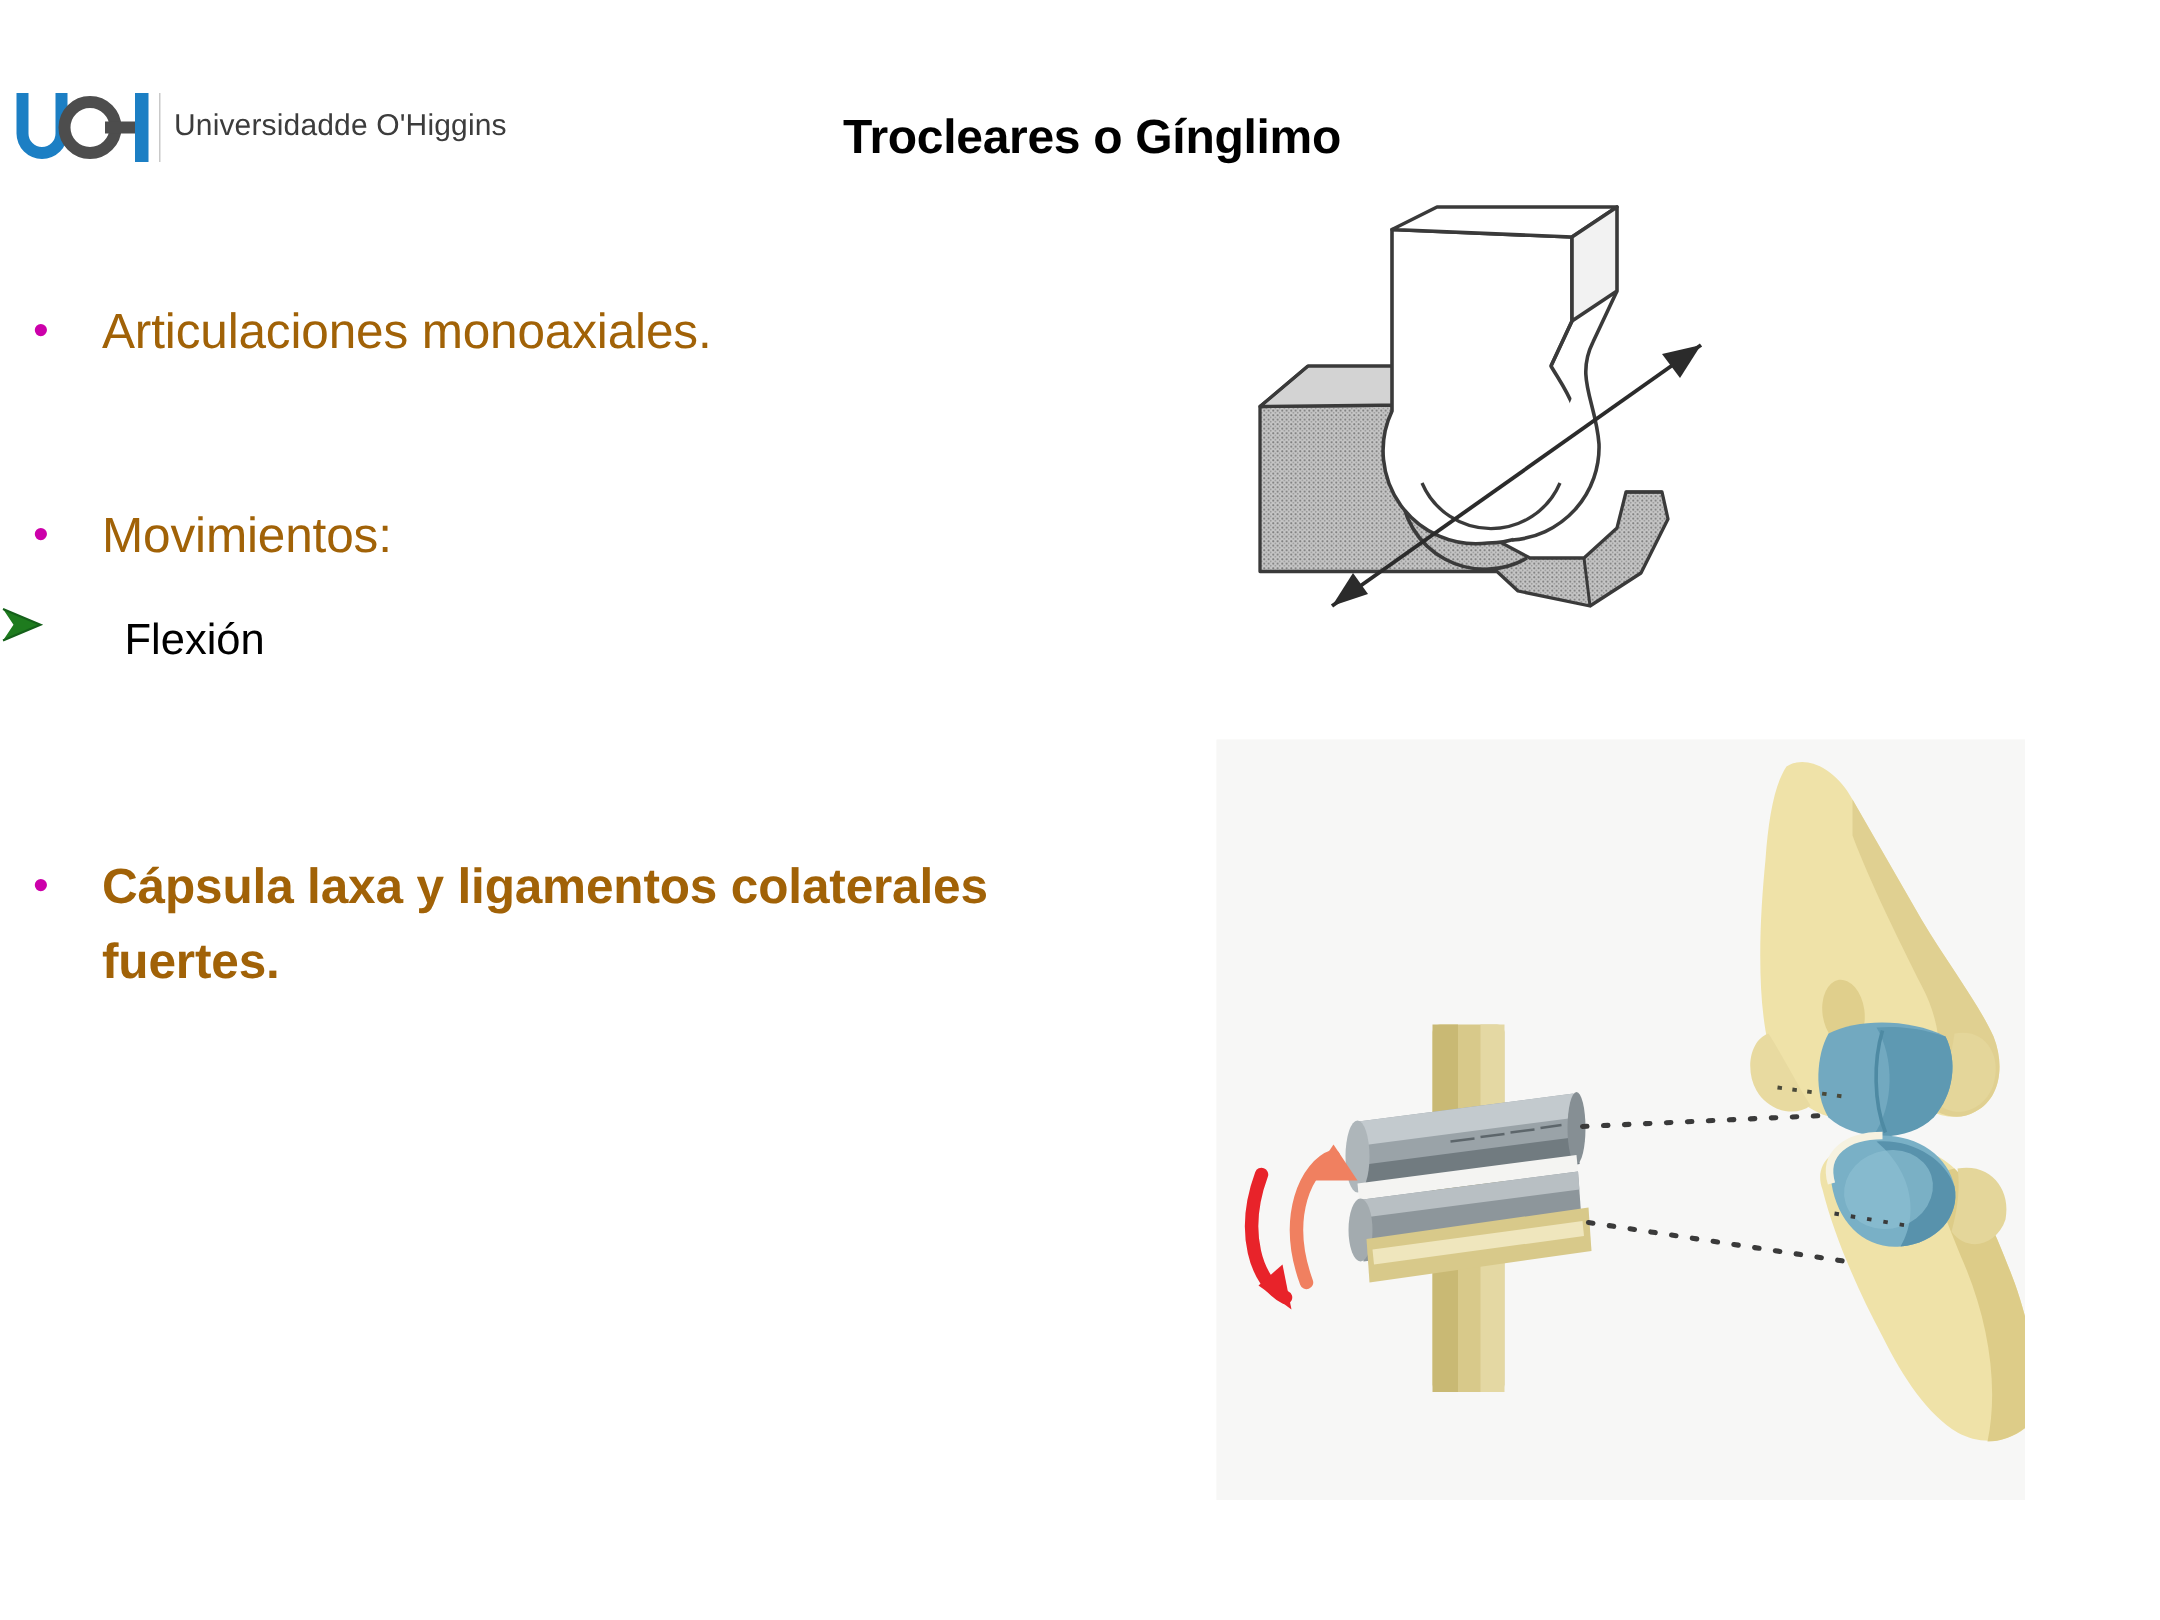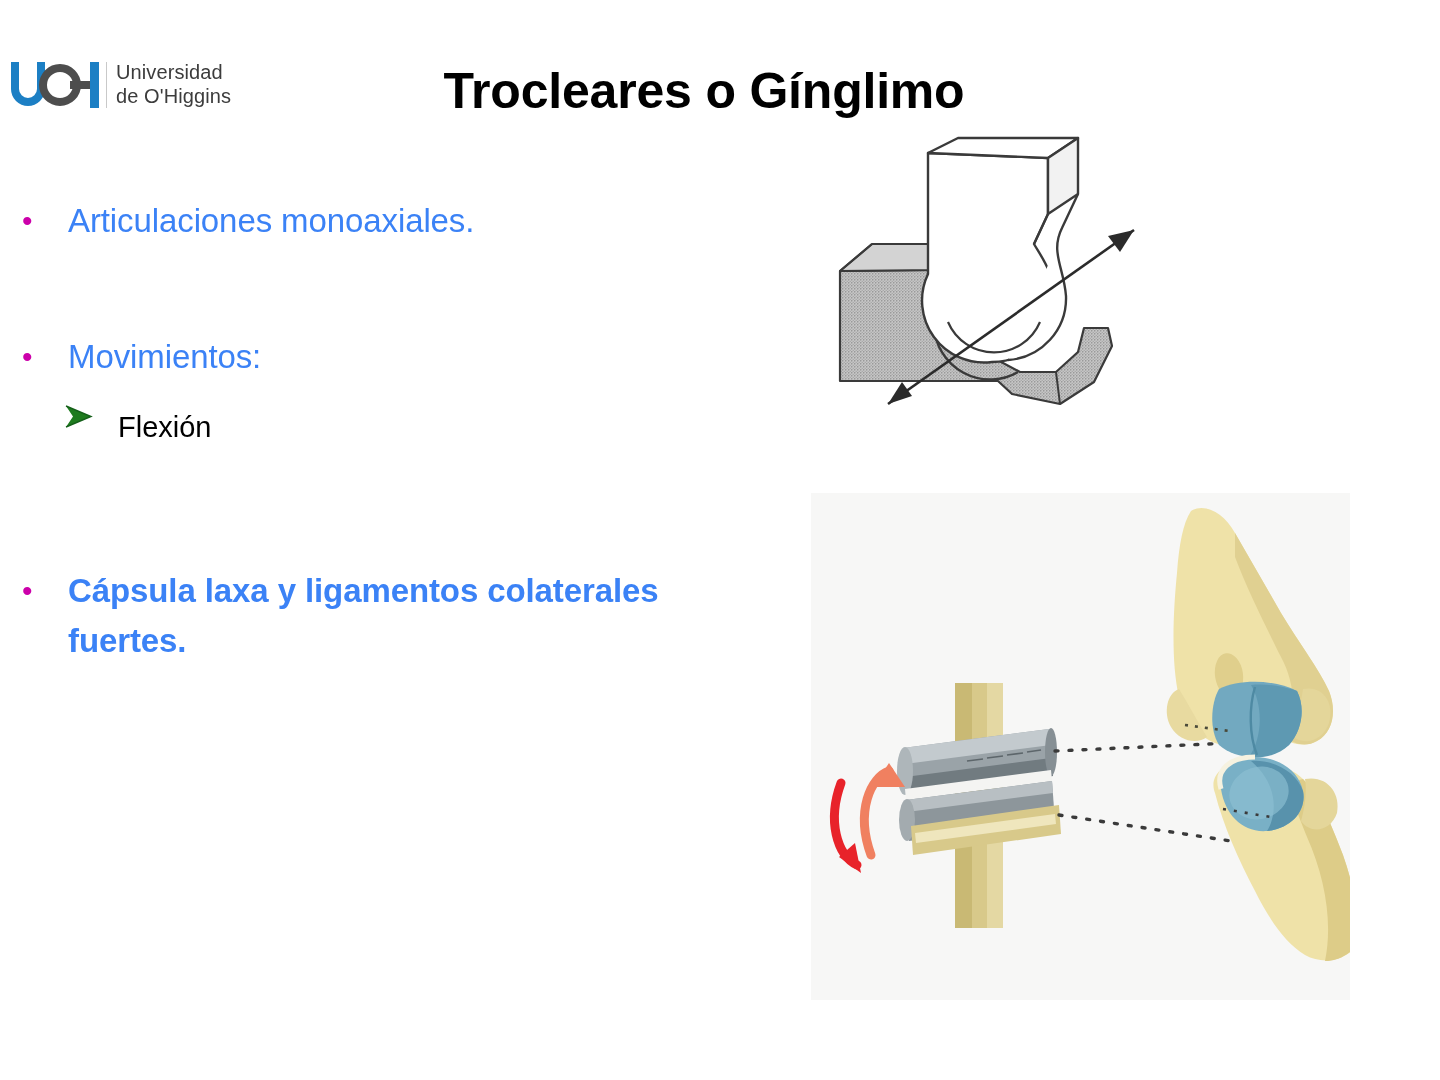--- a/index.html
+++ b/index.html
@@ -34,41 +34,41 @@
   }
   .logo-divider {
     width: 1px;
     height: 46px;
     background: #c9c9c9;
     margin: 0 9px 0 2px;
     flex: none;
   }
   .logo-words {
     display: flex;
-    flex-direction: column;
+    flex-direction: row;
     justify-content: center;
     line-height: 1.18;
   }
   .logo-words span {
     font-size: 20px;
     color: #3c3c3c;
     letter-spacing: 0.1px;
     white-space: nowrap;
   }
 
   
   .slide-title {
     position: absolute;
-    left: 204px;
+    left: 228px;
     top: 64px;
     width: 1000px;
     height: 54px;
     overflow: hidden;
     text-align: center;
-    font-size: 50px;
+    font-size: 32px;
     font-weight: bold;
     letter-spacing: -0.2px;
     line-height: 54px;
     white-space: nowrap;
     color: #000000;
   }
 
   
   .content {
     position: absolute;
@@ -89,25 +89,25 @@
     flex: none;
     width: 46px;
     font-size: 30px;
     line-height: 50px;
     color: #CC00AA;
     text-align: left;
   }
   .bullet-l1 .btext {
     font-size: 33px;
     line-height: 50px;
-    color: #3b82f6;
+    color: #a16207;
     letter-spacing: -0.1px;
   }
   .bullet-l2 {
-    padding-left: 64px;
+    gap: 29px;
   }
   .bullet-l2 .marker {
     flex: none;
     width: 54px;
     color: #1E7B1E;
     line-height: 46px;
     display: flex;
     align-items: center;
   }
   .bullet-l2 .btext {

